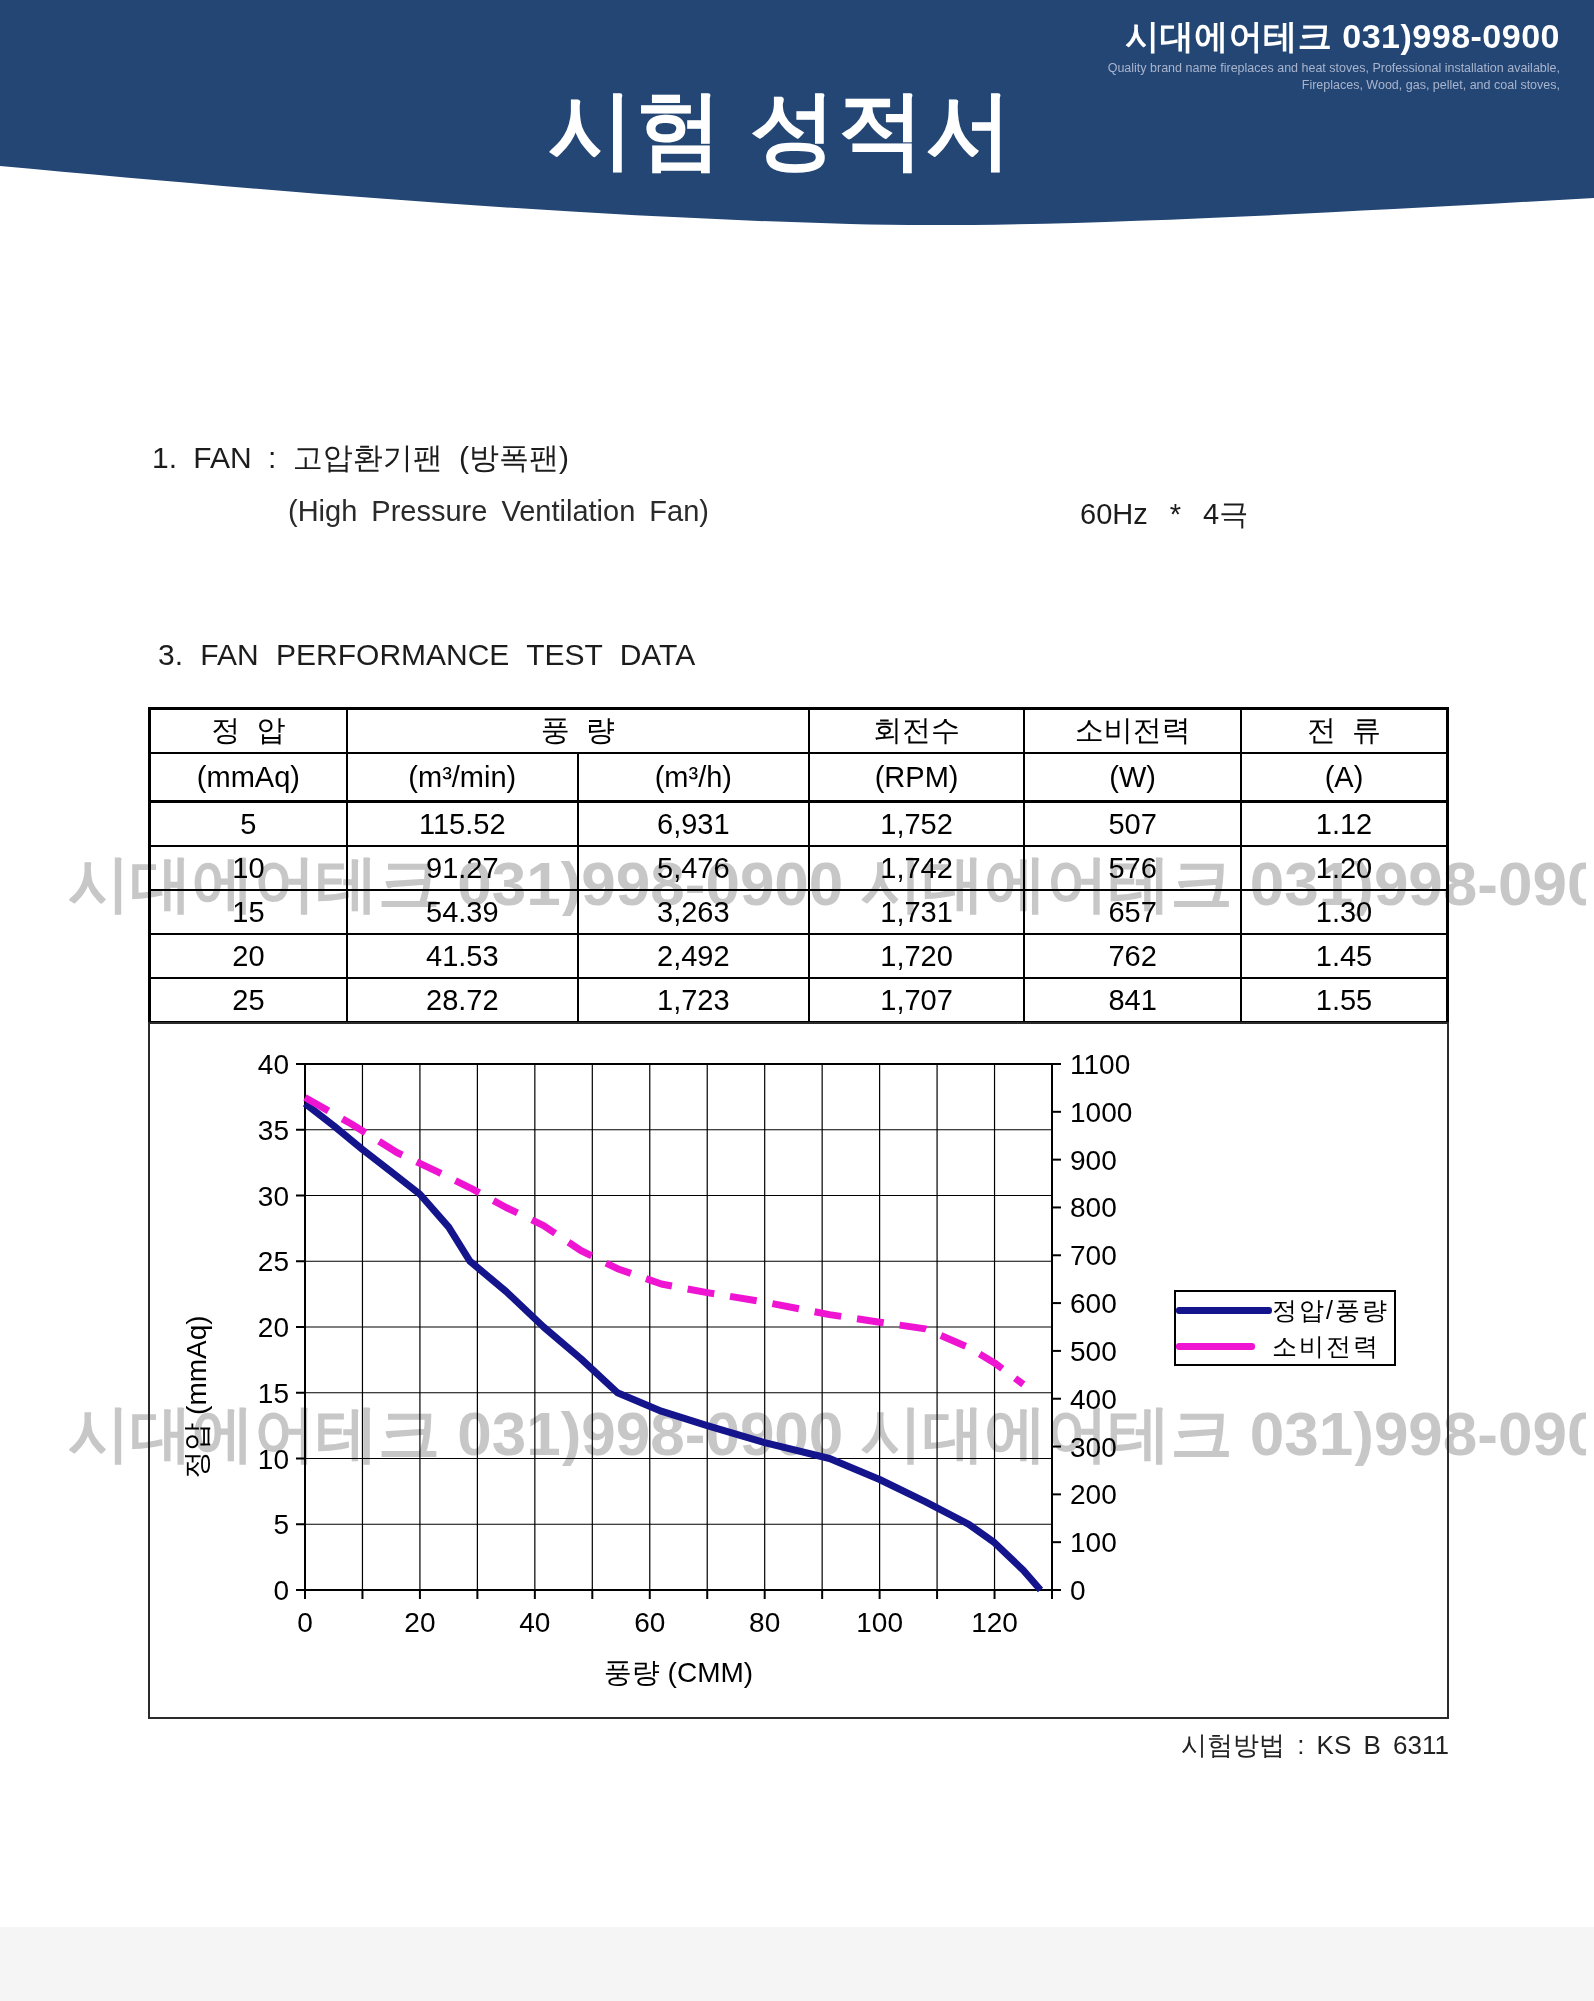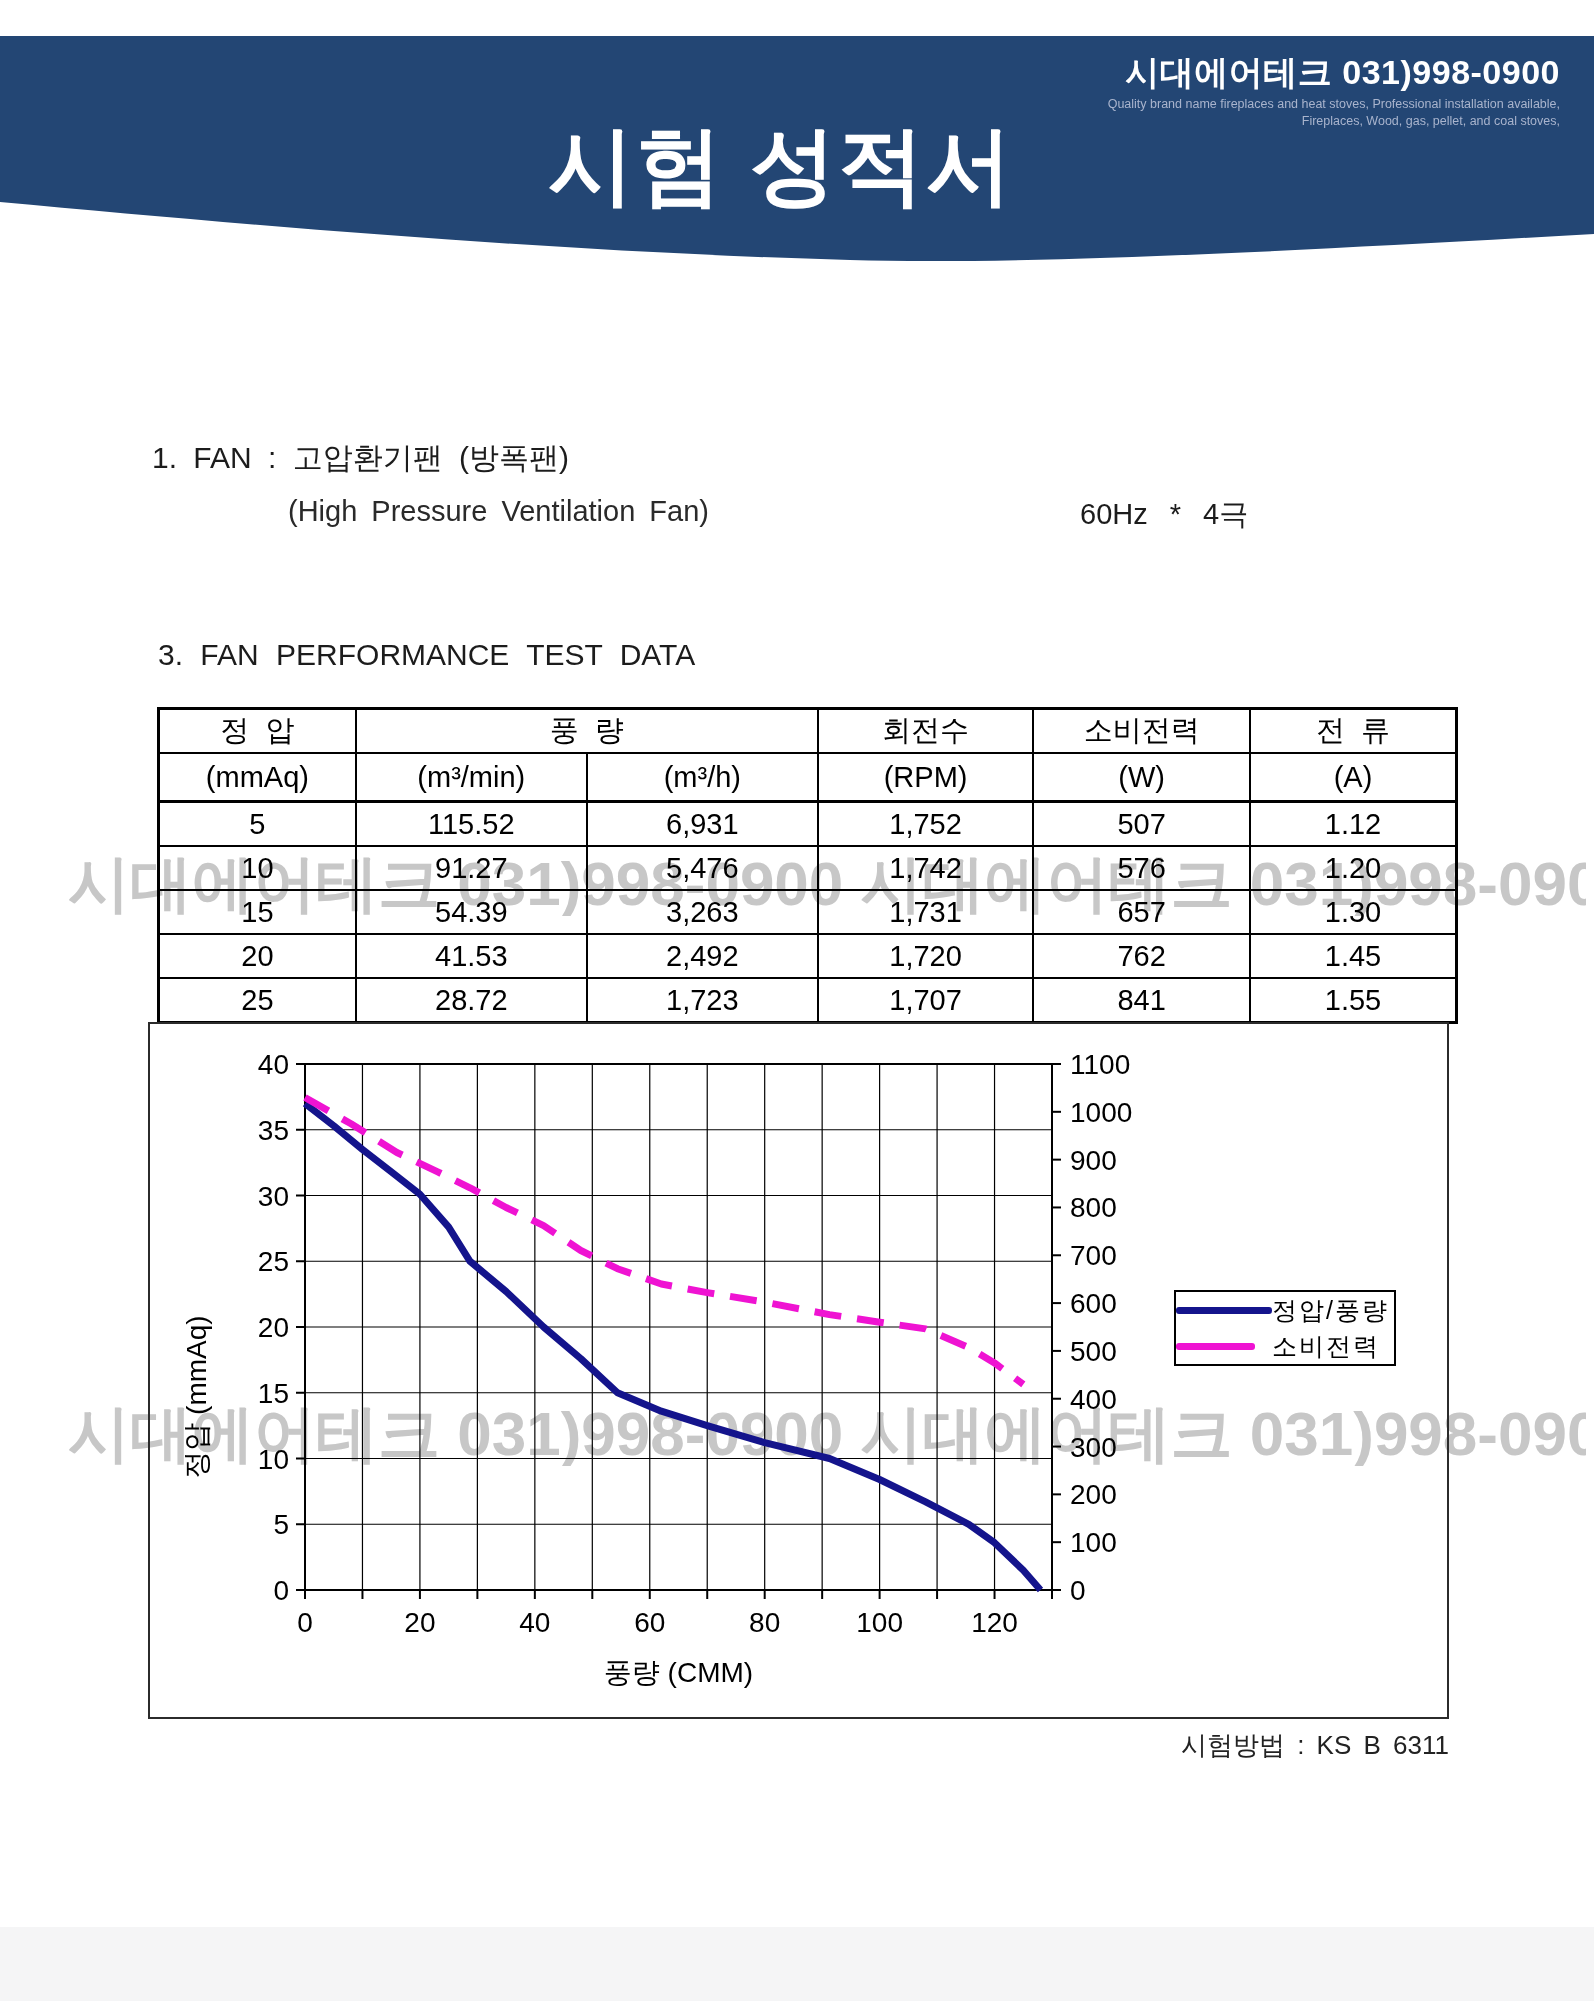--- a/index.html
+++ b/index.html
@@ -1,40 +1,40 @@
 <!DOCTYPE html>
 <html><head>
 <meta charset="utf-8">
 <style>
   html,body{margin:0;padding:0;background:#fff;}
   #page{position:relative;width:1594px;height:2001px;background:#fff;overflow:hidden;
         font-family:"Liberation Sans","DejaVu Sans",sans-serif;color:#111;}
   
-  #header{position:absolute;top:0;left:0;width:1594px;height:245px;z-index:3;margin-top:36px;}
+  #header{position:absolute;top:0;left:0;width:1594px;height:245px;z-index:3;}
   #header svg{display:block;}
   .company{position:absolute;top:14px;right:34px;color:#fff;font-size:34px;font-weight:bold;
             letter-spacing:0.5px;white-space:nowrap;}
   .tagline{position:absolute;right:34px;color:#a9b4cd;font-size:12.5px;line-height:16px;
            text-align:right;white-space:nowrap;}
   .tagline1{top:60px;} .tagline2{top:77px;}
   .page-title{position:absolute;top:72px;left:49%;transform:translateX(-50%);
               color:#fff;font-size:86px;font-weight:bold;letter-spacing:2px;white-space:nowrap;}
   
   .watermark{position:absolute;left:68px;width:1518px;overflow:hidden;z-index:1;
              font-size:62px;font-weight:bold;color:#c7c7c7;white-space:nowrap;line-height:1.05;}
   #wm1{top:851px;} #wm2{top:1401px;}
   
   .sec{position:absolute;font-size:30px;color:#1c1c1c;white-space:nowrap;z-index:2;}
   #fan-line{top:438px;left:152px;word-spacing:8px;}
   #fan-sub{top:495px;left:288px;font-size:29px;color:#2a2a2a;word-spacing:6px;}
   #volt-line{top:438px;left:862px;word-spacing:8px;}
   #volt-sub{top:495px;left:1080px;font-size:29px;word-spacing:14px;}
   #sec3{top:638px;left:158px;word-spacing:9px;}
   
-  #tbl-wrap{position:absolute;top:707px;left:148px;width:1301px;z-index:2;margin-left:9px;}
+  #tbl-wrap{position:absolute;top:707px;left:148px;width:1301px;z-index:2;}
   table{border-collapse:collapse;width:100%;table-layout:fixed;background:transparent;}
   th,td{border:2px solid #000;text-align:center;padding:0;background:transparent;
         font-size:29px;font-weight:400;color:#000;white-space:nowrap;}
   table{border:3px solid #000;}
   tr.h1 th{height:42px;}
   tr.h2 th{height:46px;border-bottom:3px solid #000;}
   tbody td{height:42px;}
   
   #chart-box{position:absolute;top:1022px;left:148px;width:1301px;height:697px;
              border:2px solid #2b2b2b;box-sizing:border-box;z-index:2;background:transparent;}

